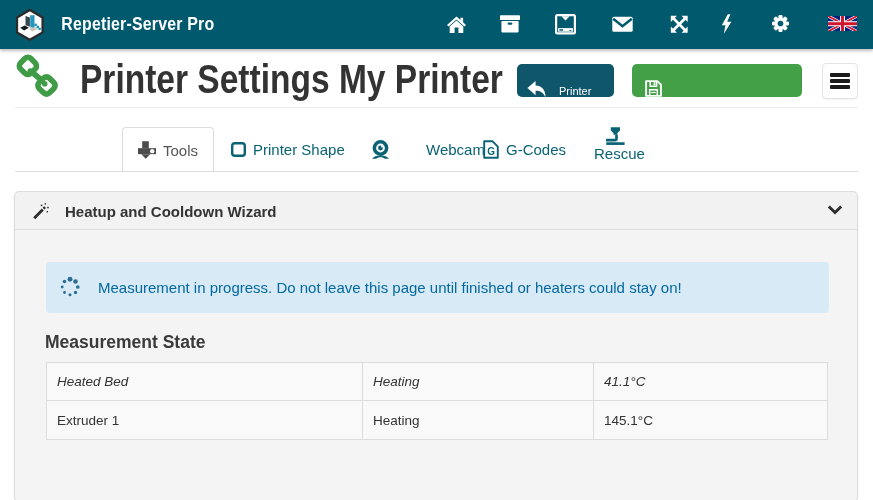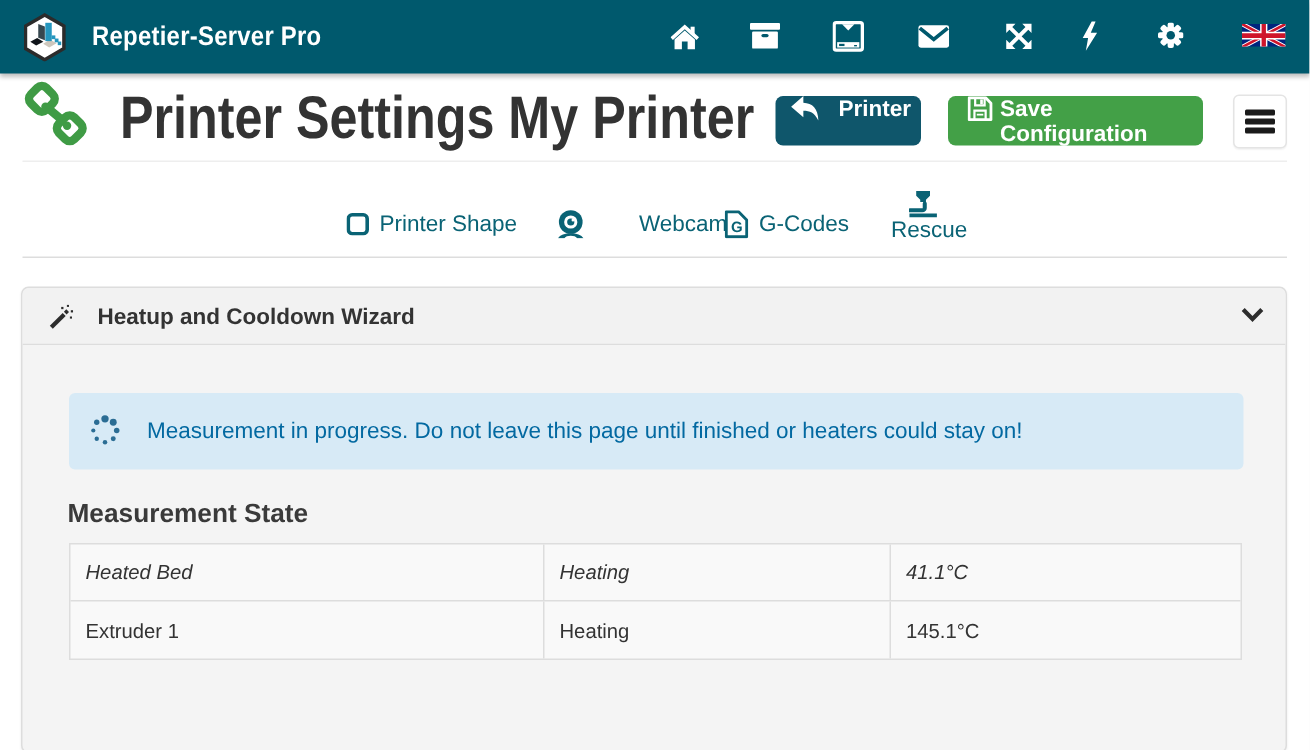--- a/index.html
+++ b/index.html
@@ -1,21 +1,21 @@
 <!DOCTYPE html>
 <html><head>
 <meta charset="utf-8">
 <style>
 * { margin:0; padding:0; box-sizing:border-box; }
 html,body { width:873px; height:500px; background:#fff; font-family:"Liberation Sans",sans-serif; overflow:hidden; }
 #page { position:relative; width:873px; height:500px; }
 .abs { position:absolute; }
 .nav { position:absolute; left:0; top:0; width:873px; height:49px; background:#00596d; box-shadow:0 2px 3px rgba(0,0,0,.25); }
 .brand { position:absolute; left:55px; top:0; height:49px; display:flex; align-items:center; color:#fff; font-size:18px; font-weight:bold; letter-spacing:0.2px; }
-.btn { position:absolute; display:flex; align-items:flex-start; justify-content:center; border-radius:4px; color:#fff; font-size:15px;font-weight:bold; }
+.btn { position:absolute; display:flex; align-items:flex-end; justify-content:center; border-radius:4px; color:#fff; font-size:11px; }
 .tab { position:absolute; display:flex; align-items:center; color:#0a6375; font-size:15px; }
 </style>
 </head>
 <body>
 <div id="page">
 
   <div class="nav"></div>
 
   <svg class="abs" style="left:16px;top:7px" width="28" height="34" viewBox="0 0 28 34">
     <polygon points="13.8,2.95 26.6,10.4 26.6,25.4 13.8,32.85 1,25.4 1,10.4" fill="#fff" stroke="#2b2b2b" stroke-width="2.3"></polygon>
@@ -97,31 +97,39 @@
     <span>Printer</span>
   </div>
   <div class="btn" style="left:632px;top:64px;width:170px;height:33px;background:#43a047;justify-content:flex-start;padding-left:13px;border-radius:5px;">
     <svg width="17" height="17" viewBox="0 0 17 17" style="margin-right:5px">
       <path d="M1.1,1.1 h11.2 l3.6,3.6 v11.2 h-14.8 z" stroke="#fff" stroke-width="1.9" fill="none" stroke-linejoin="round"></path>
       <path d="M5.2,1.8 v4.4 h6.4 v-4.4" stroke="#fff" stroke-width="1.5" fill="none"></path>
       <rect x="8.6" y="2.2" width="1.8" height="3.2" fill="#fff"></rect>
       <path d="M4.7,15.4 v-5.6 h7.6 v5.6" stroke="#fff" stroke-width="1.5" fill="none"></path>
       <rect x="6.3" y="11.9" width="4.4" height="1.2" fill="#fff"></rect>
     </svg>
-    <span>Save Configuration</span>
   </div>
   <div class="abs" style="left:822px;top:63px;width:36px;height:36px;background:#fff;border:1px solid #e4e4e4;border-radius:4px;box-shadow:0 1px 1px rgba(0,0,0,.05);display:flex;align-items:center;justify-content:center;">
     <div>
       <div style="width:20px;height:3.4px;background:#1a1a1a;border-radius:1px;"></div>
       <div style="width:20px;height:3.4px;background:#1a1a1a;border-radius:1px;margin-top:2.6px;"></div>
       <div style="width:20px;height:3.4px;background:#1a1a1a;border-radius:1px;margin-top:2.6px;"></div>
     </div>
   </div>
   <div class="abs" style="left:15px;top:107px;width:843px;height:1px;background:#eee;"></div>
 
+  <div class="abs" style="left:122px;top:127px;width:92px;height:45px;background:#fff;border:1px solid #ddd;border-bottom:none;border-radius:4px 4px 0 0;display:flex;align-items:center;justify-content:center;color:#555;font-size:15px;">
+    <svg width="18" height="18" viewBox="0 0 18 17.5" style="margin-right:7px">
+      <rect x="4.2" y="0" width="6.6" height="7" fill="#4d4d4d"></rect>
+      <path d="M0,6.9 h18 v6 h-18 z" fill="#4d4d4d"></path>
+      <circle cx="14.2" cy="9.9" r="2.2" fill="#fff"></circle>
+      <path d="M3.2,12.9 h9 l-4.4,4.5 z" fill="#4d4d4d"></path>
+    </svg>
+    <span>Tools</span>
+  </div>
   <div class="tab" style="left:231px;top:127px;height:44px;">
     <svg width="15" height="15" viewBox="0 0 15 15" style="margin-right:7px">
       <rect x="1.2" y="1.2" width="12.6" height="12.6" rx="2.6" stroke="#0a6375" stroke-width="2.4" fill="none"></rect>
     </svg>
     <span>Printer Shape</span>
   </div>
   <div class="tab" style="left:370px;top:127px;height:44px;gap:28px;">
     <svg width="21" height="20" viewBox="0 0 21 20" style="margin-right:7px">
       <circle cx="10.5" cy="9" r="7.9" fill="#0a6375"></circle>
       <circle cx="10.5" cy="9" r="4.4" fill="#fff"></circle>

